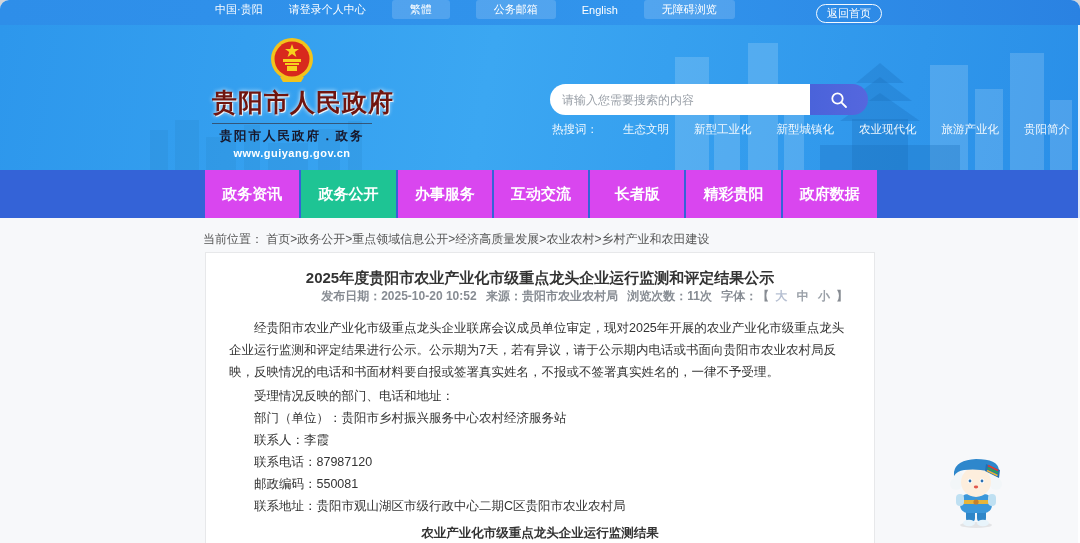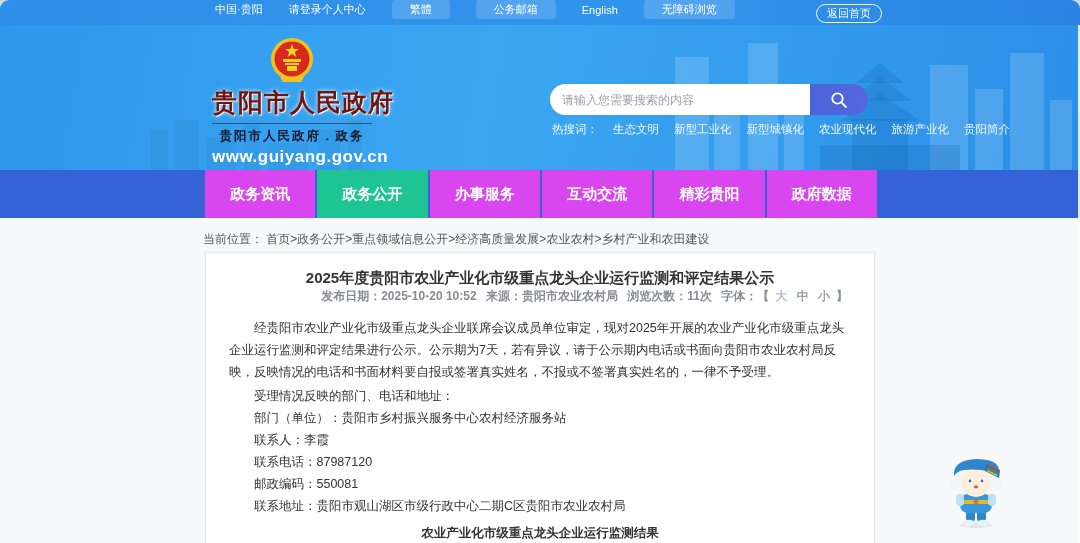--- a/index.html
+++ b/index.html
@@ -18,29 +18,29 @@
   
   .banner { position:absolute; left:0; top:25px; width:1080px; height:145px;
     background:linear-gradient(100deg,#2d97ec 0%,#3ba7f2 45%,#2a8fe8 100%); overflow:hidden; }
   .skyline { position:absolute; left:0; top:0; width:1080px; height:145px; }
   .logo-block { position:absolute; left:212px; top:12px; width:160px; text-align:center; }
   .emblem { display:block; margin:0 auto 3px auto; }
   .site-name { font-size:25px; font-weight:bold; color:#70150f; letter-spacing:1px; white-space:nowrap;
     text-shadow:0 0 4px rgba(255,255,255,0.95), 1px 1px 0 rgba(255,255,255,0.85); }
   .site-sub { margin-top:4px; padding-top:4px; border-top:1px solid rgba(50,25,25,0.55);
     font-size:12.5px; font-weight:bold; color:#18182c; letter-spacing:2px; white-space:nowrap; }
-  .site-url { margin-top:2px; font-size:17px; font-weight:bold; color:#fff; letter-spacing:0.5px; }
+  .site-url { margin-top:2px; font-size:11px; font-weight:bold; color:#fff; letter-spacing:0.5px; }
 
   .search-wrap { position:absolute; left:550px; top:59px; width:318px; height:41px; display:flex; }
   .search-input { flex:1; height:31px; border:none; outline:none; border-radius:16px 0 0 16px;
     padding:0 12px; font-size:12px; color:#333; background:#fff; }
   .search-input::placeholder { color:#9aa0a8; }
   .search-btn { width:58px; height:31px; border:none; border-radius:0 16px 16px 0; cursor:pointer;
     background:linear-gradient(90deg,#4a63da,#5567de); display:flex; align-items:center; justify-content:center; }
-  .hot-row { position:absolute; left:552px; top:97px; display:flex; gap:15px; font-size:11.5px;
+  .hot-row { position:absolute; left:552px; top:97px; display:flex; gap:25px; font-size:11.5px;
     color:rgba(255,255,255,0.92); white-space:nowrap; }
   .hot-row .hot-link { cursor:pointer; }
 
   
   .nav { position:absolute; left:0; top:170px; width:1080px; height:48px; background:#3463d7; }
   .nav-inner { position:absolute; left:205px; top:0; width:672px; height:48px; display:flex; gap:2px; }
   .nav-item { flex:1; height:48px; background:#d946ef; color:#fff; font-size:15px; font-weight:bold;
     display:flex; align-items:center; justify-content:center; cursor:pointer; white-space:nowrap; }
   .nav-item.active { background:#1ec494; }
 
@@ -151,20 +151,21 @@
       <span class="hot-link">贵阳简介</span>
     </div>
   </div>
 
   <div class="nav">
     <div class="nav-inner">
       <div class="nav-item">政务资讯</div>
       <div class="nav-item active">政务公开</div>
       <div class="nav-item">办事服务</div>
       <div class="nav-item">互动交流</div>
+      <div class="nav-item">长者版</div>
       <div class="nav-item">精彩贵阳</div>
       <div class="nav-item">政府数据</div>
     </div>
   </div>
 
   <div class="lower">
     <div class="breadcrumb">
       <span>当前位置：</span>
       <span class="bc-path">首页&gt;政务公开&gt;重点领域信息公开&gt;经济高质量发展&gt;农业农村&gt;乡村产业和农田建设</span>
     </div>

